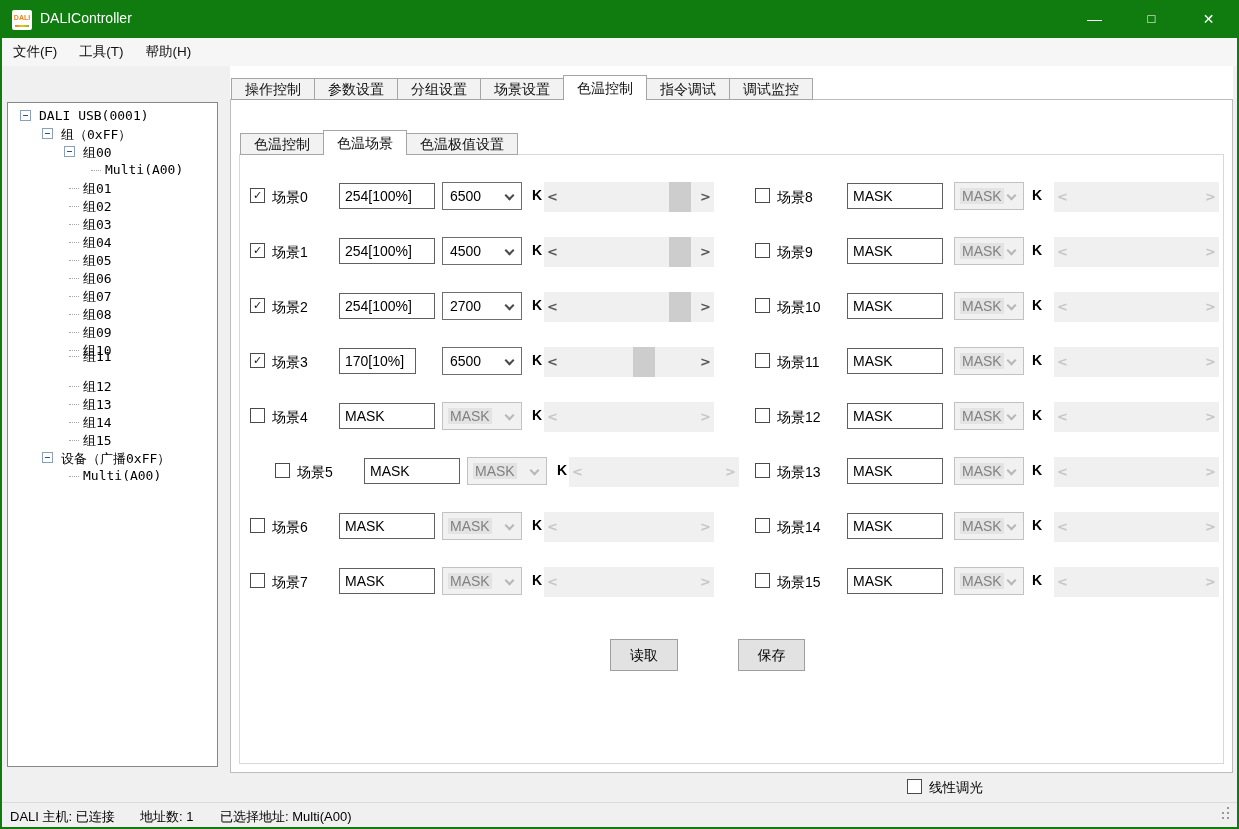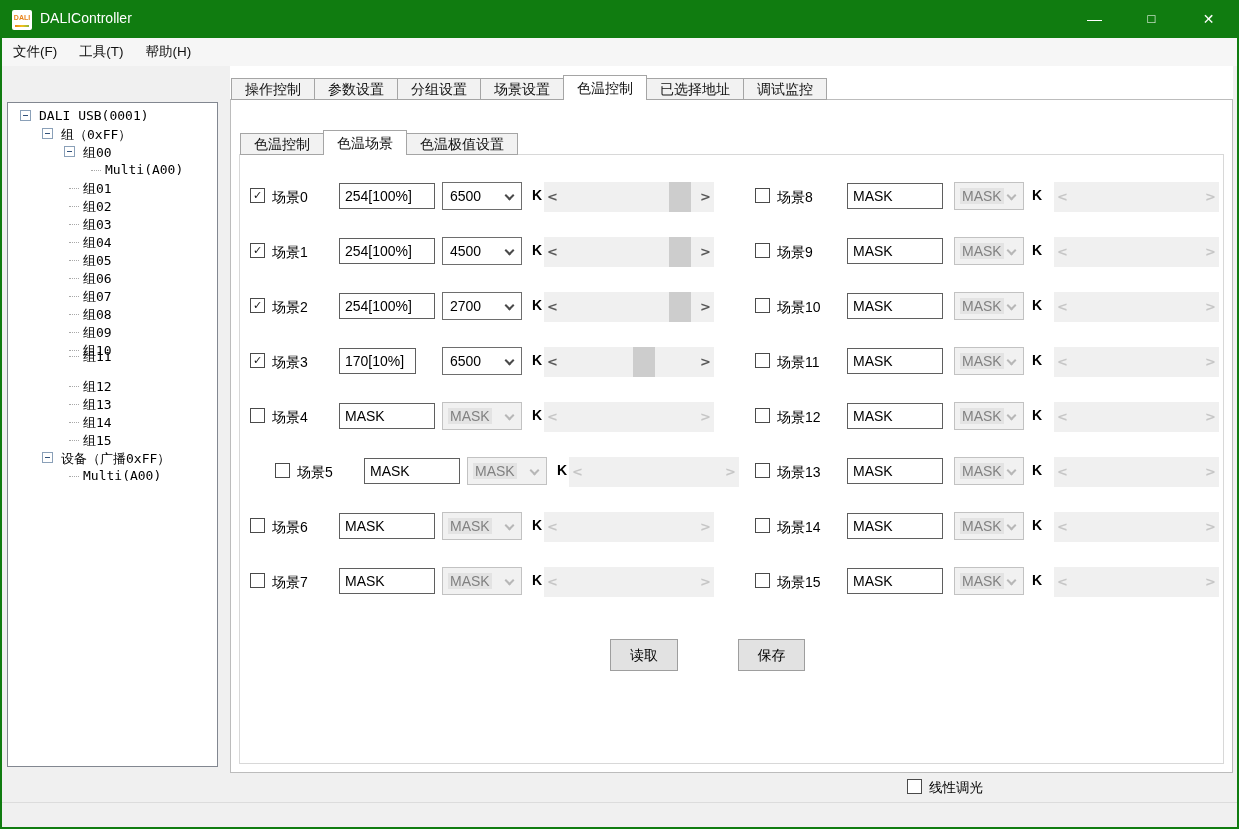--- a/index.html
+++ b/index.html
@@ -108,21 +108,21 @@
   <div class="main-bg"></div>
   <div class="page"></div>
   <div class="subpage"></div>
 
   <div class="tabs" id="main-tabs">
       <div class="tab">操作控制</div>
       <div class="tab">参数设置</div>
       <div class="tab">分组设置</div>
       <div class="tab">场景设置</div>
       <div class="tab active">色温控制</div>
-      <div class="tab">已选择地址</div>
+      <div class="tab">指令调试</div>
       <div class="tab">调试监控</div>
     </div>
   <div class="tabs" id="sub-tabs">
       <div class="tab">色温控制</div>
       <div class="tab active">色温场景</div>
       <div class="tab">色温极值设置</div>
     </div>
 
   <div class="tree-panel" id="tree">
       <div class="tree-row" style="top: 4px;">
@@ -444,13 +444,19 @@
       </div>
     </div>
 
   <div class="btn" id="btn-read">读取</div>
   <div class="btn" id="btn-save">保存</div>
 
   <div class="linear-cbx"></div>
   <span class="linear-label">线性调光</span>
   <div class="hdivider"></div>
 
+  <div class="statusbar">
+    <span class="st-host">DALI 主机: 已连接</span>
+    <span class="st-addr">地址数: 1</span>
+    <span class="st-sel">已选择地址: Multi(A00)</span>
+    <div class="grip"></div>
+  </div>
 </div>
 
 </body></html>

